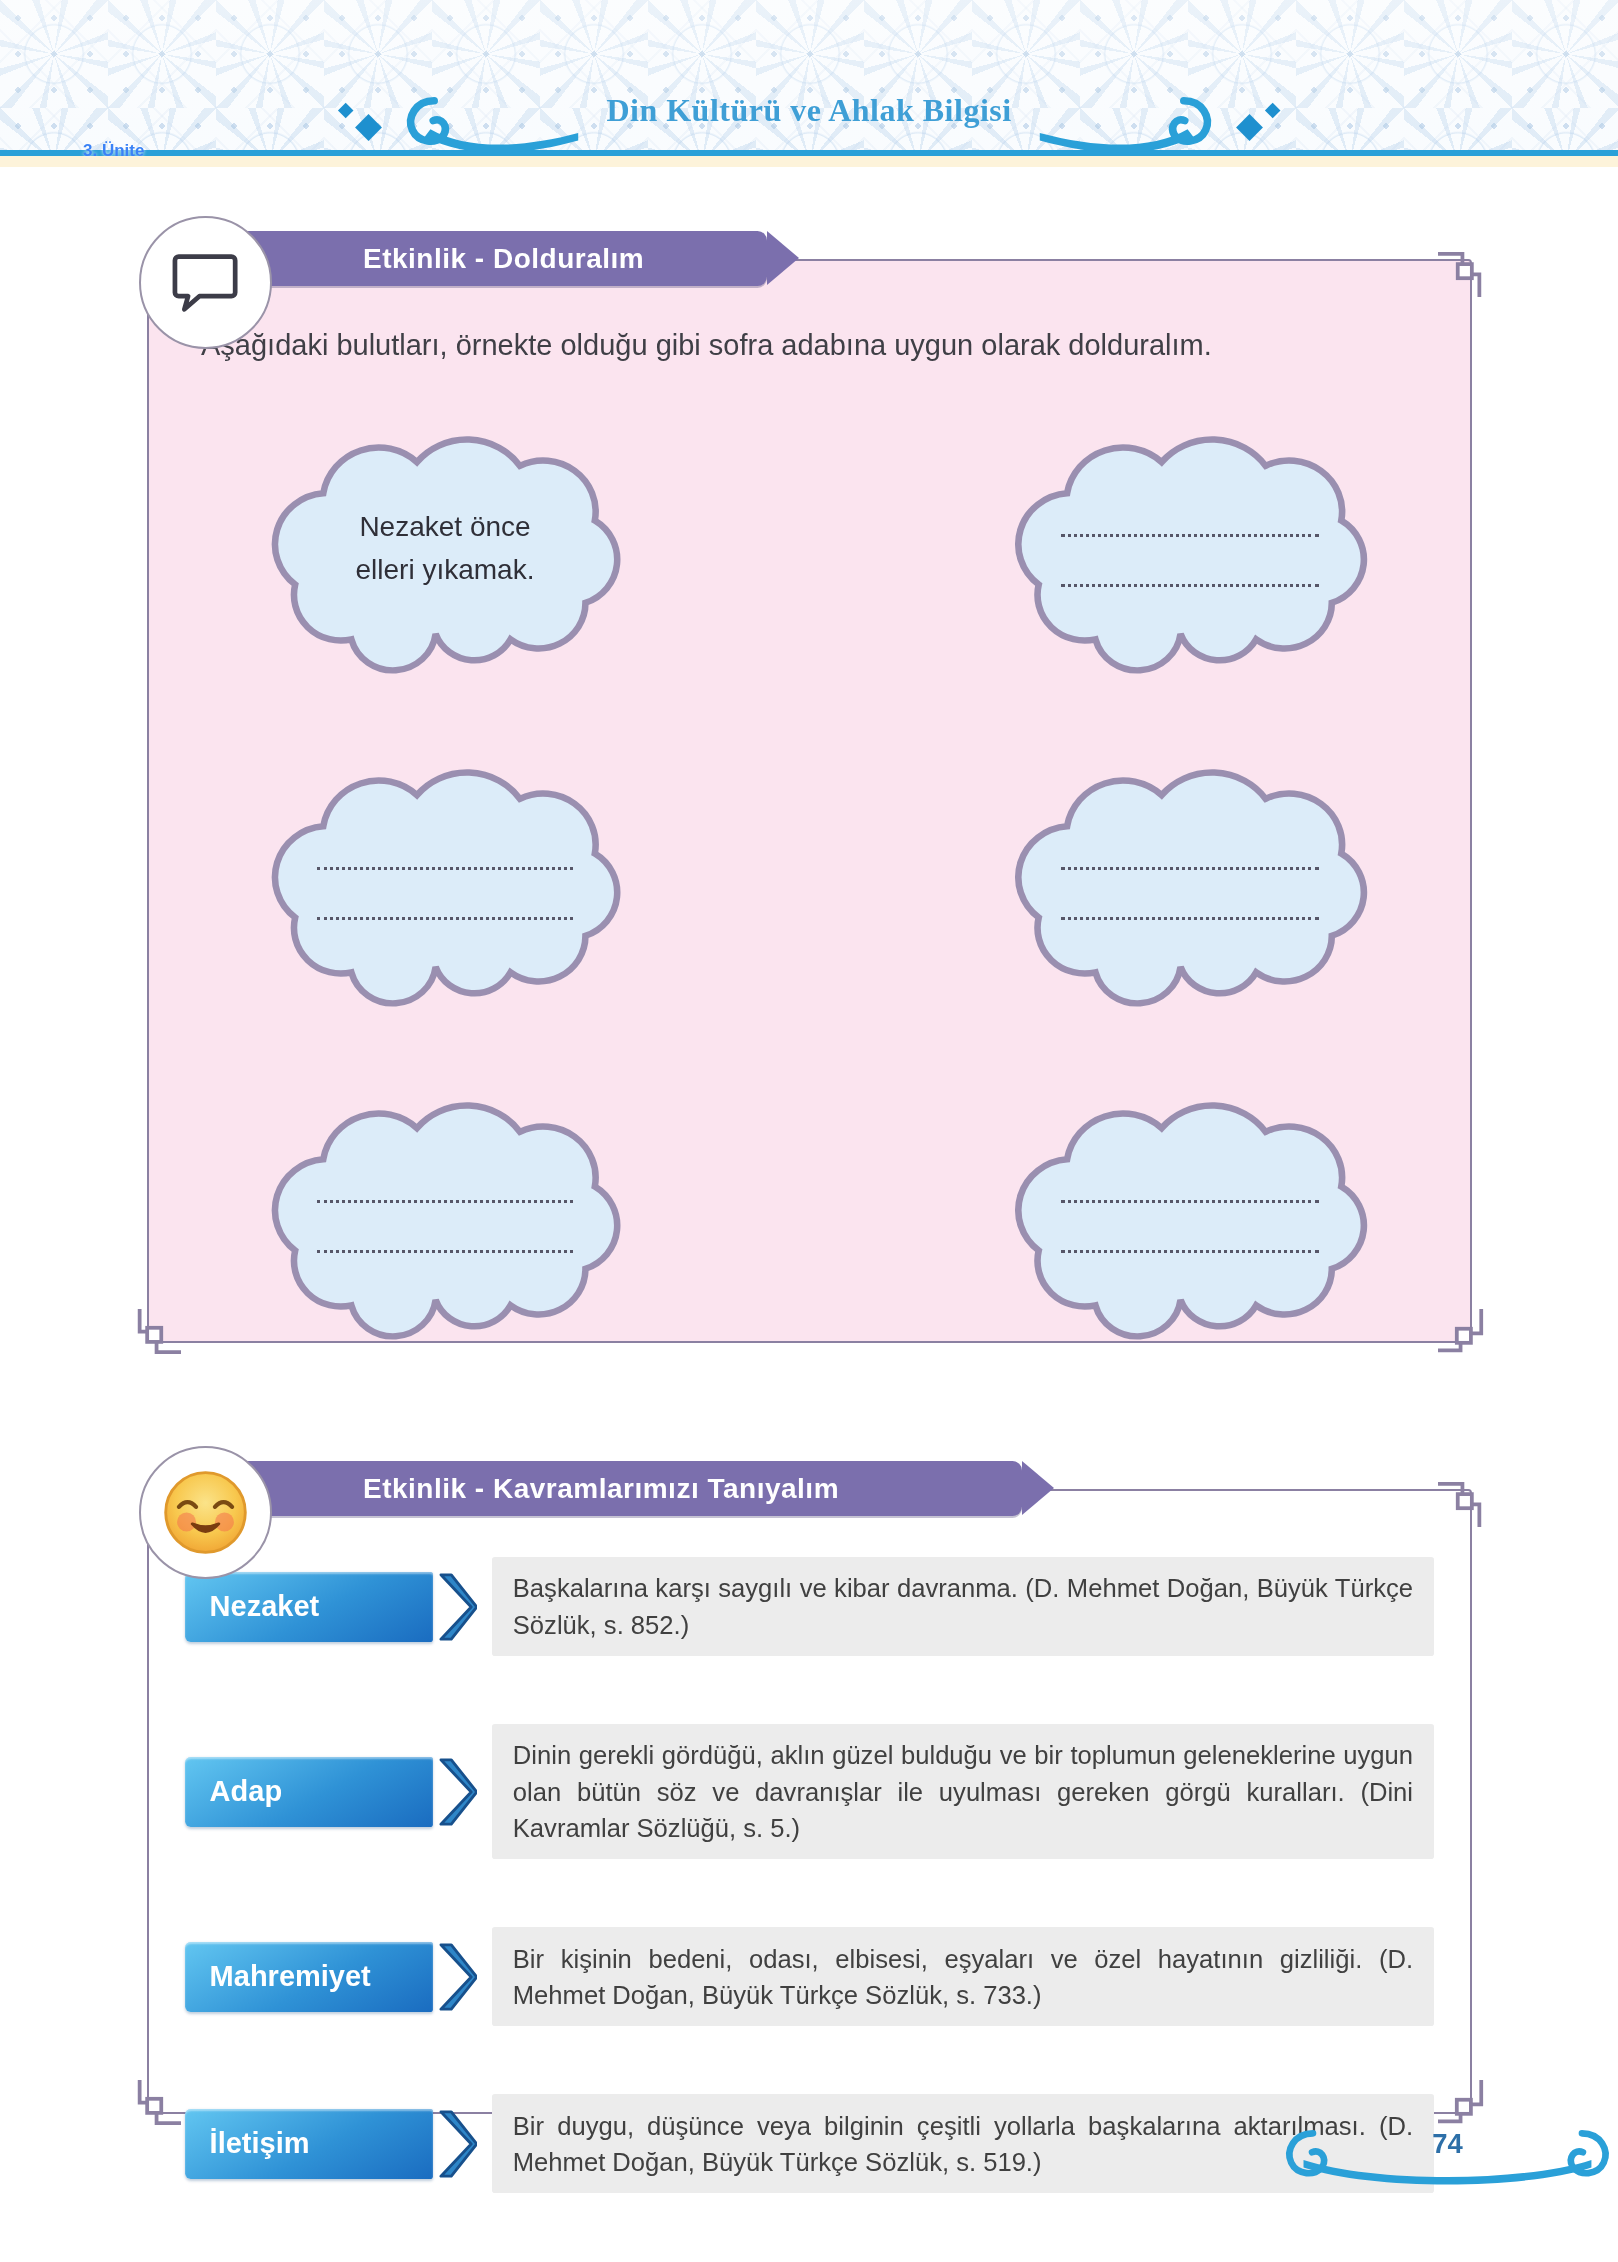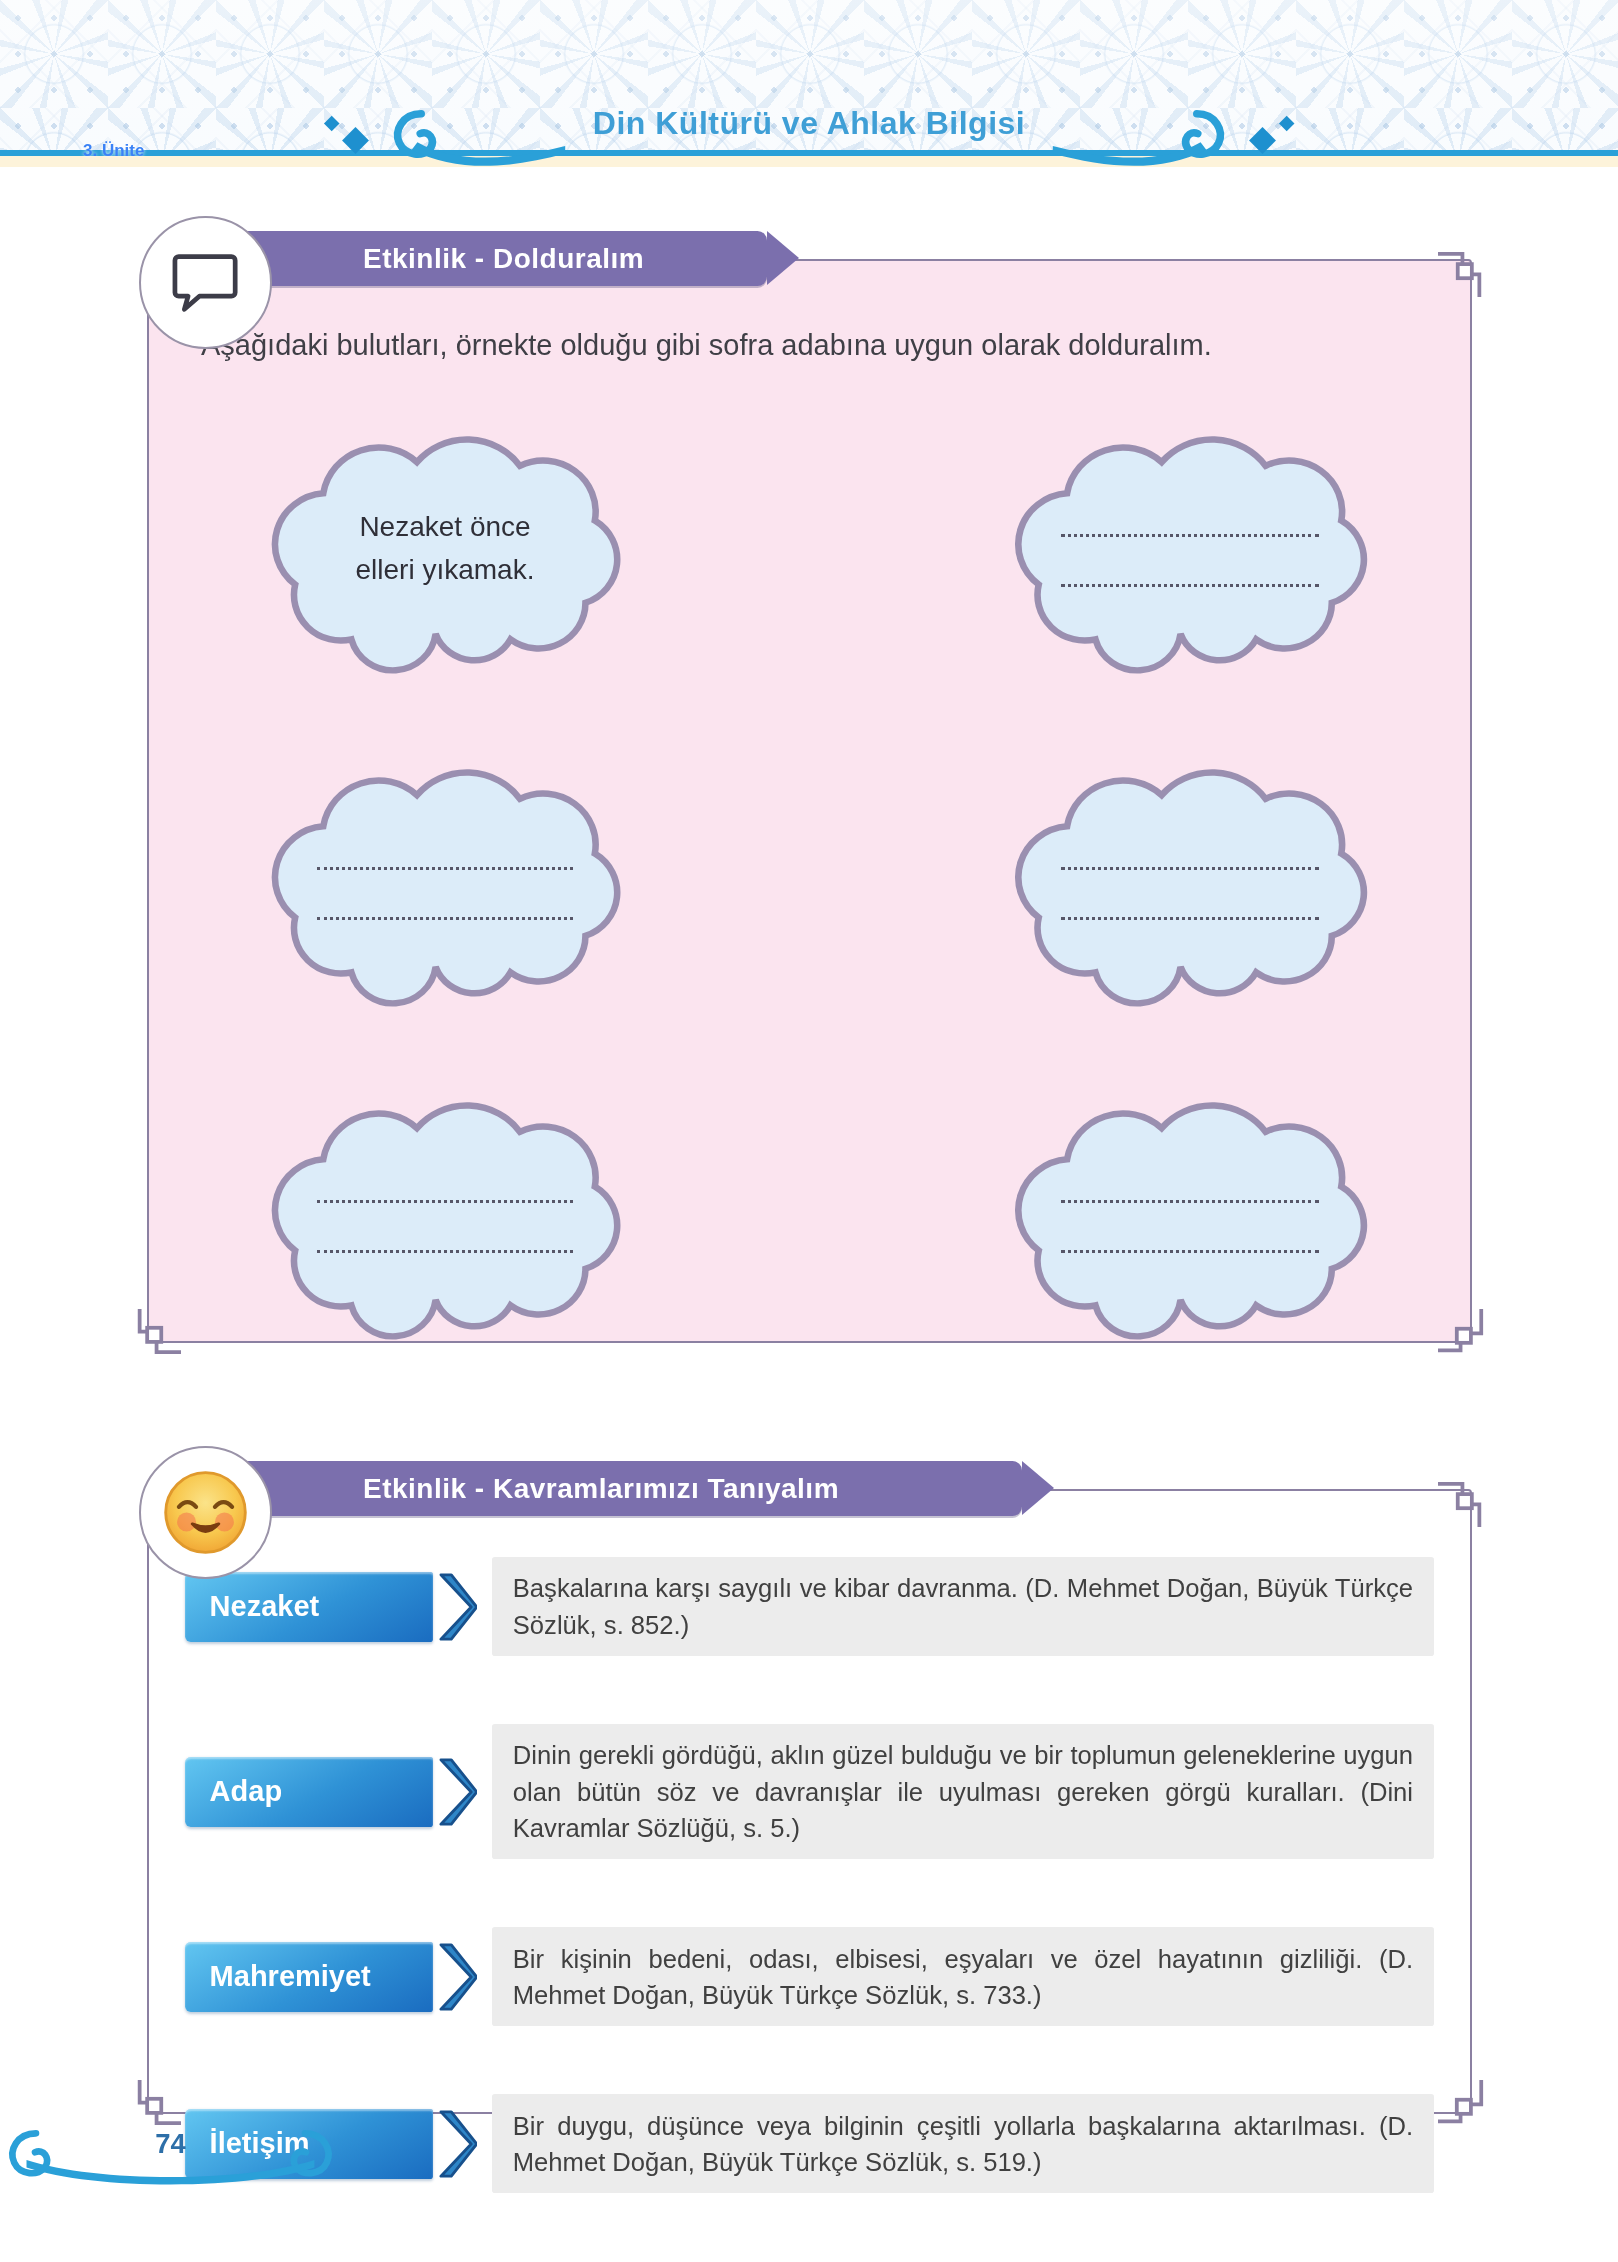--- a/index.html
+++ b/index.html
@@ -17,21 +17,21 @@
       repeating-conic-gradient(from 8deg at 50% 50%, rgba(168,200,232,.38) 0 7deg, transparent 7deg 30deg),
       radial-gradient(circle at 50% 50%, transparent 28px, rgba(168,200,232,.40) 29px, transparent 31px),
       repeating-linear-gradient(45deg, rgba(205,222,240,.25) 0 1.9px, transparent 1.9px 54px),
       repeating-linear-gradient(-45deg, rgba(205,222,240,.25) 0 1.9px, transparent 1.9px 54px);
     background-size:36px 36px,108px 108px,108px 108px,108px 108px,108px 108px;
   }
   .header-pattern::after{content:"";position:absolute;inset:0;background:linear-gradient(rgba(255,255,255,.45),rgba(255,255,255,.15));}
   .header-rule{position:absolute;left:0;right:0;bottom:11.4px;height:5.7px;background:#2aa0d8;}
   .header-cream{position:absolute;left:0;right:0;bottom:0;height:11.4px;background:#fdf3da;}
   .unit-label{position:absolute;left:83px;bottom:5.7px;font-size:17px;font-weight:bold;color:#3b82f6;z-index:3;text-shadow:0 0 3.8px #fff;}
-  .title-wrap{position:absolute;left:0;right:0;bottom:0;display:flex;justify-content:center;align-items:flex-end;gap:24px;z-index:2;}
+  .title-wrap{position:absolute;left:0;right:0;bottom:13px;display:flex;justify-content:center;align-items:flex-end;gap:24px;z-index:2;font-family:Liberation Serif, serif;}
   .course-title{font-size:32px;font-weight:bold;color:#3f9fd6;padding-bottom:24.6px;letter-spacing:0.5px;}
   .swirl{width:180px;height:61px;}
   .swirl.right{transform:scaleX(-1);}
   .diamond-set{display:flex;align-items:flex-end;gap:8.5px;padding-bottom:17px;}
   .diamond{width:19px;height:19px;background:#1e90cf;transform:rotate(45deg);}
   .diamond.small{width:11.4px;height:11.4px;margin-bottom:21px;}
 
   
   .activity{position:absolute;left:147px;width:1325px;}
   .act-box{
@@ -88,21 +88,21 @@
     color:#ffffff;font-size:29px;font-weight:bold;
     box-shadow:inset 0 1.9px 1.9px rgba(255,255,255,.45), 0 1.9px 2.8px rgba(0,60,120,.25);
   }
   .term-chevron{flex:0 0 auto;margin:0 15px 0 3.8px;}
   .term-def{
     flex:1 1 auto;background:#ececec;border-radius:2.8px;padding:13.2px 21px;
     font-size:25.6px;line-height:1.42;color:#404040;text-align:justify;
   }
 
   
-  .page-footer{position:absolute;left:0;right:0;top:2122px;display:flex;justify-content:flex-start;}
+  .page-footer{position:absolute;left:0;right:0;top:2122px;display:flex;justify-content:flex-end;}
   .footer-ornament{position:relative;width:341px;height:68px;}
   .footer-ornament svg{position:absolute;inset:0;}
   .page-number{
     position:absolute;left:0;right:0;top:5.7px;text-align:center;
     font-size:27.4px;font-weight:bold;color:#2d6fa8;
   }
 </style>
 </head>
 <body>
 

